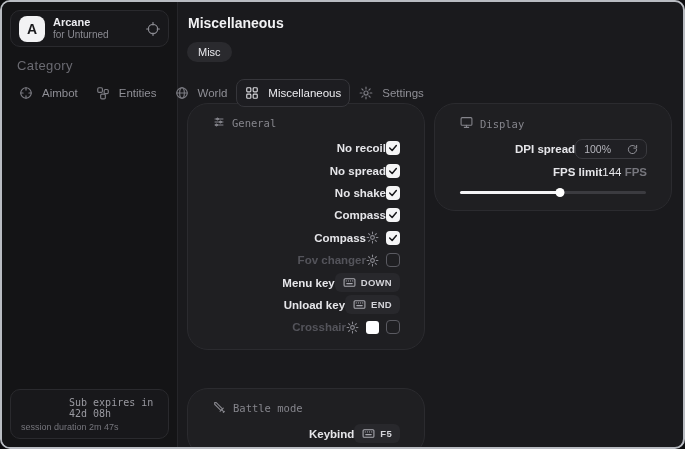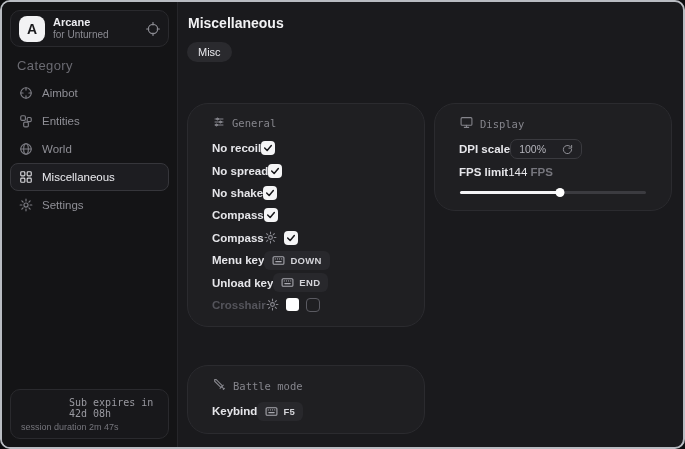--- a/index.html
+++ b/index.html
@@ -27,21 +27,21 @@
     display:flex; align-items:center; justify-content:center; flex:0 0 26px;
   }
   .sb-titles { flex:1; min-width:0; line-height:1.15; }
   .sb-title { font-size:11px; font-weight:bold; color:#ececf0; }
   .sb-subtitle { font-size:10px; color:#8a8a91; }
   .sb-header-icon { color:#8a8a91; display:flex; }
 
   .category-label {
     margin:11px 0 6px 15px; font-size:13px; letter-spacing:.4px; color:#6b6b72;
   }
-  .nav { display:flex; flex-direction:column; margin:0 8px; }
+  .nav { display:flex; flex-direction:row; margin:0 8px; }
   .nav-item {
     height:28px; display:flex; align-items:center; gap:9px; padding:0 8px;
     border-radius:8px; border:1px solid transparent; color:#8f8f96;
     cursor:default; font-size:11.5px;
   }
   .nav-item .nicon { display:flex; color:#7c7c83; }
   .nav-item.active { background:#1d1d21; border-color:#36363b; color:#ececf0; }
   .nav-item.active .nicon { color:#d8d8dc; }
 
   .sb-footer {
@@ -70,21 +70,21 @@
     margin-top:28px;
   }
   .panel-header {
     display:flex; align-items:center; gap:7px; color:#85858c;
     font-family:"DejaVu Sans Mono", monospace; font-size:10.5px;
     margin:3px 0 7px 1px;
   }
   .panel-header svg { flex:0 0 auto; }
 
   .row {
-    display:flex; align-items:center; justify-content:flex-start;
+    display:flex; align-items:center; justify-content:flex-end;
     height:22.4px;
   }
   .row-label { font-size:11.5px; font-weight:bold; color:#e6e6ea; }
   .row.disabled .row-label { color:#54545b; }
   .row-controls { display:flex; align-items:center; gap:7px; }
   .row-gear { color:#8a8a91; display:flex; }
 
   .checkbox {
     width:14px; height:14px; border-radius:4px; background:#f5f5f6;
     display:flex; align-items:center; justify-content:center;
@@ -292,20 +292,32 @@
                 </svg>
               </span>
               <span class="checkbox">
                 <svg width="10" height="10" viewBox="0 0 24 24" fill="none" stroke="#17171a" stroke-width="3.5" stroke-linecap="round" stroke-linejoin="round">
                     <polyline points="4 12 10 18 20 6"></polyline>
                   </svg>
               </span>
             </span>
           </div>
 
+          <div class="row disabled">
+            <span class="row-label">Fov changer</span>
+            <span class="row-controls">
+              <span class="row-gear">
+                <svg width="13" height="13" viewBox="0 0 24 24" fill="none" stroke="currentColor" stroke-width="2" stroke-linecap="round">
+                  <circle cx="12" cy="12" r="3.5"></circle>
+                  <path d="M12 2v3M12 19v3M2 12h3M19 12h3M4.9 4.9l2.1 2.1M17 17l2.1 2.1M19.1 4.9L17 7M7 17l-2.1 2.1"></path>
+                </svg>
+              </span>
+              <span class="checkbox unchecked"></span>
+            </span>
+          </div>
 
           <div class="row">
             <span class="row-label">Menu key</span>
             <span class="row-controls">
               <span class="keybind">
                 <svg width="13" height="13" viewBox="0 0 24 24" fill="none" stroke="currentColor" stroke-width="2" stroke-linecap="round">
                   <rect x="2" y="5" width="20" height="14" rx="2"></rect>
                     <path d="M6 9h.01M10 9h.01M14 9h.01M18 9h.01M7 14h10"></path>
                 </svg>
                 <span class="kb-text">DOWN</span>
@@ -376,21 +388,21 @@
               <svg width="13" height="13" viewBox="0 0 24 24" fill="none" stroke="currentColor" stroke-width="2" stroke-linecap="round" stroke-linejoin="round">
                 <rect x="2" y="3" width="20" height="14" rx="2"></rect>
                   <line x1="8" y1="21" x2="16" y2="21"></line>
                   <line x1="12" y1="17" x2="12" y2="21"></line>
               </svg>
             </span>
             <span>Display</span>
           </div>
 
           <div class="row">
-            <span class="row-label">DPI scale</span>
+            <span class="row-label">DPI spread</span>
             <span class="row-controls">
               <span class="select-pill">
                 <span>100%</span>
                 <svg width="11" height="11" viewBox="0 0 24 24" fill="none" stroke="currentColor" stroke-width="2" stroke-linecap="round" stroke-linejoin="round">
                   <path d="M21 12a9 9 0 1 1-3-6.7"></path>
                     <polyline points="21 3 21 9 15 9"></polyline>
                 </svg>
               </span>
             </span>
           </div>

